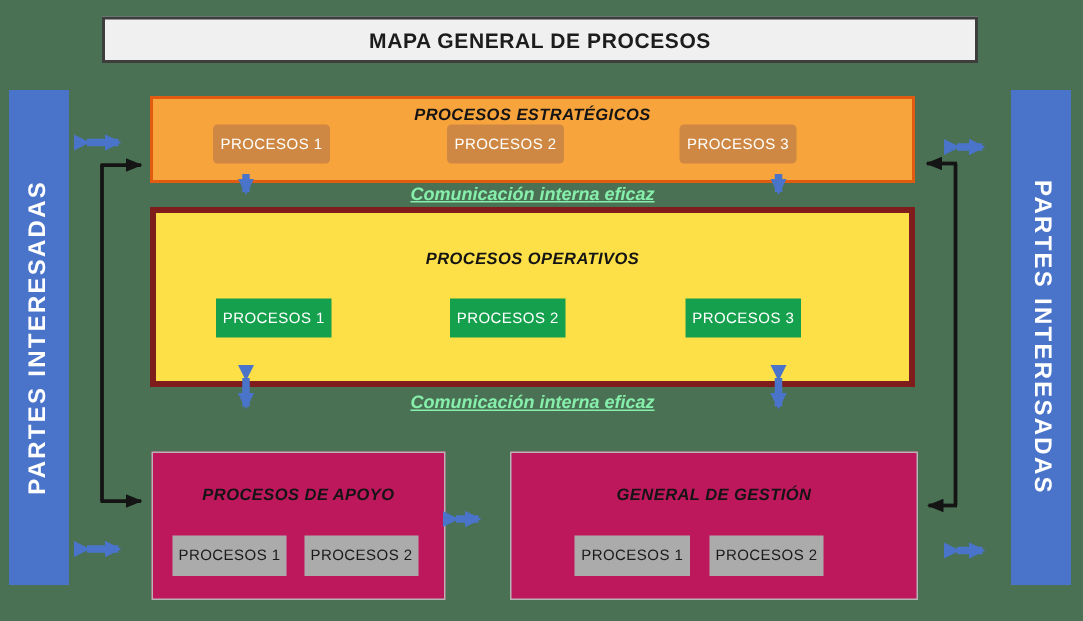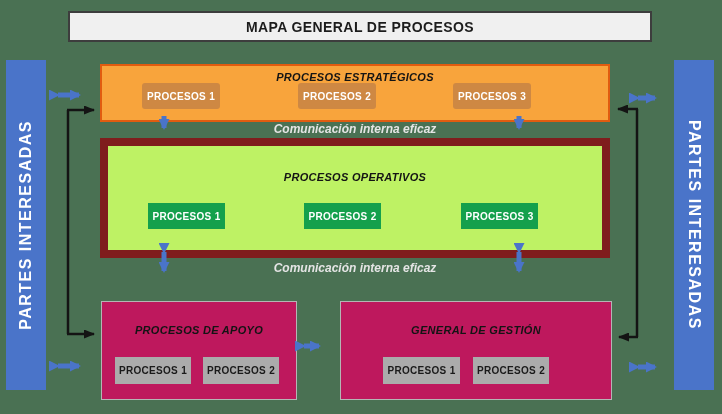--- a/index.html
+++ b/index.html
@@ -35,37 +35,37 @@
   .side-bar.left span{transform:rotate(180deg);}
 
   
   .section{position:absolute;box-sizing:border-box;}
   .section .sec-title{
     position:absolute;left:0;right:0;text-align:center;
     font-weight:bold;color:#141414;font-style:italic;
   }
   .proc-item{
     position:absolute;display:flex;align-items:center;justify-content:center;
-    font-weight:bold;letter-spacing:.3px;
+    font-weight:normal;letter-spacing:.3px;
   }
 
   .strategic{
     left:100px;top:64px;width:510px;height:58px;
     background:#f8a43c;border:2px solid #e15c10;
   }
   .strategic .sec-title{top:5px;font-size:11px;letter-spacing:.3px;}
   .strategic .proc-item{
     top:17px;width:78px;height:26px;background:#ce8843;color:#ffffff;
     font-size:10px;border-radius:3px;
   }
   .strategic .p1{left:40px;} .strategic .p2{left:196px;} .strategic .p3{left:351px;}
 
   .operative{
     left:100px;top:138px;width:510px;height:120px;
-    background:#bef264;border:8px solid #7f1d1d;
+    background:#fde047;border:4px solid #7f1d1d;
   }
   .operative .sec-title{top:25px;font-size:11px;letter-spacing:.3px;}
   .operative .proc-item{
     top:57px;width:77px;height:26px;background:#14a04c;color:#ffffff;font-size:10px;
   }
   .operative .p1{left:40px;} .operative .p2{left:196px;} .operative .p3{left:353px;}
 
   .bottom-box{
     background:#be185d;border:1px solid #b5b5b5;
   }
@@ -74,21 +74,21 @@
     top:55px;height:27px;background:#ababab;color:#1a1a1a;font-size:10px;
   }
   .support{left:101px;top:301px;width:196px;height:99px;}
   .support .p1{left:13px;width:76px;} .support .p2{left:101px;width:76px;}
   .management{left:340px;top:301px;width:272px;height:99px;}
   .management .p1{left:42px;width:77px;} .management .p2{left:132px;width:76px;}
 
   
   .comm-label{
     position:absolute;left:100px;width:510px;text-align:center;
-    font-size:12px;font-weight:bold;font-style:italic;color:#e5e5e5;
+    font-size:12px;font-weight:bold;font-style:italic;color:#86efac;text-decoration:underline;
   }
   .comm-top{top:122px;}
   .comm-bottom{top:261px;}
 
   svg.overlay{position:absolute;left:0;top:0;pointer-events:none;}
 </style>
 </head>
 <body>
 
 <div class="canvas">

